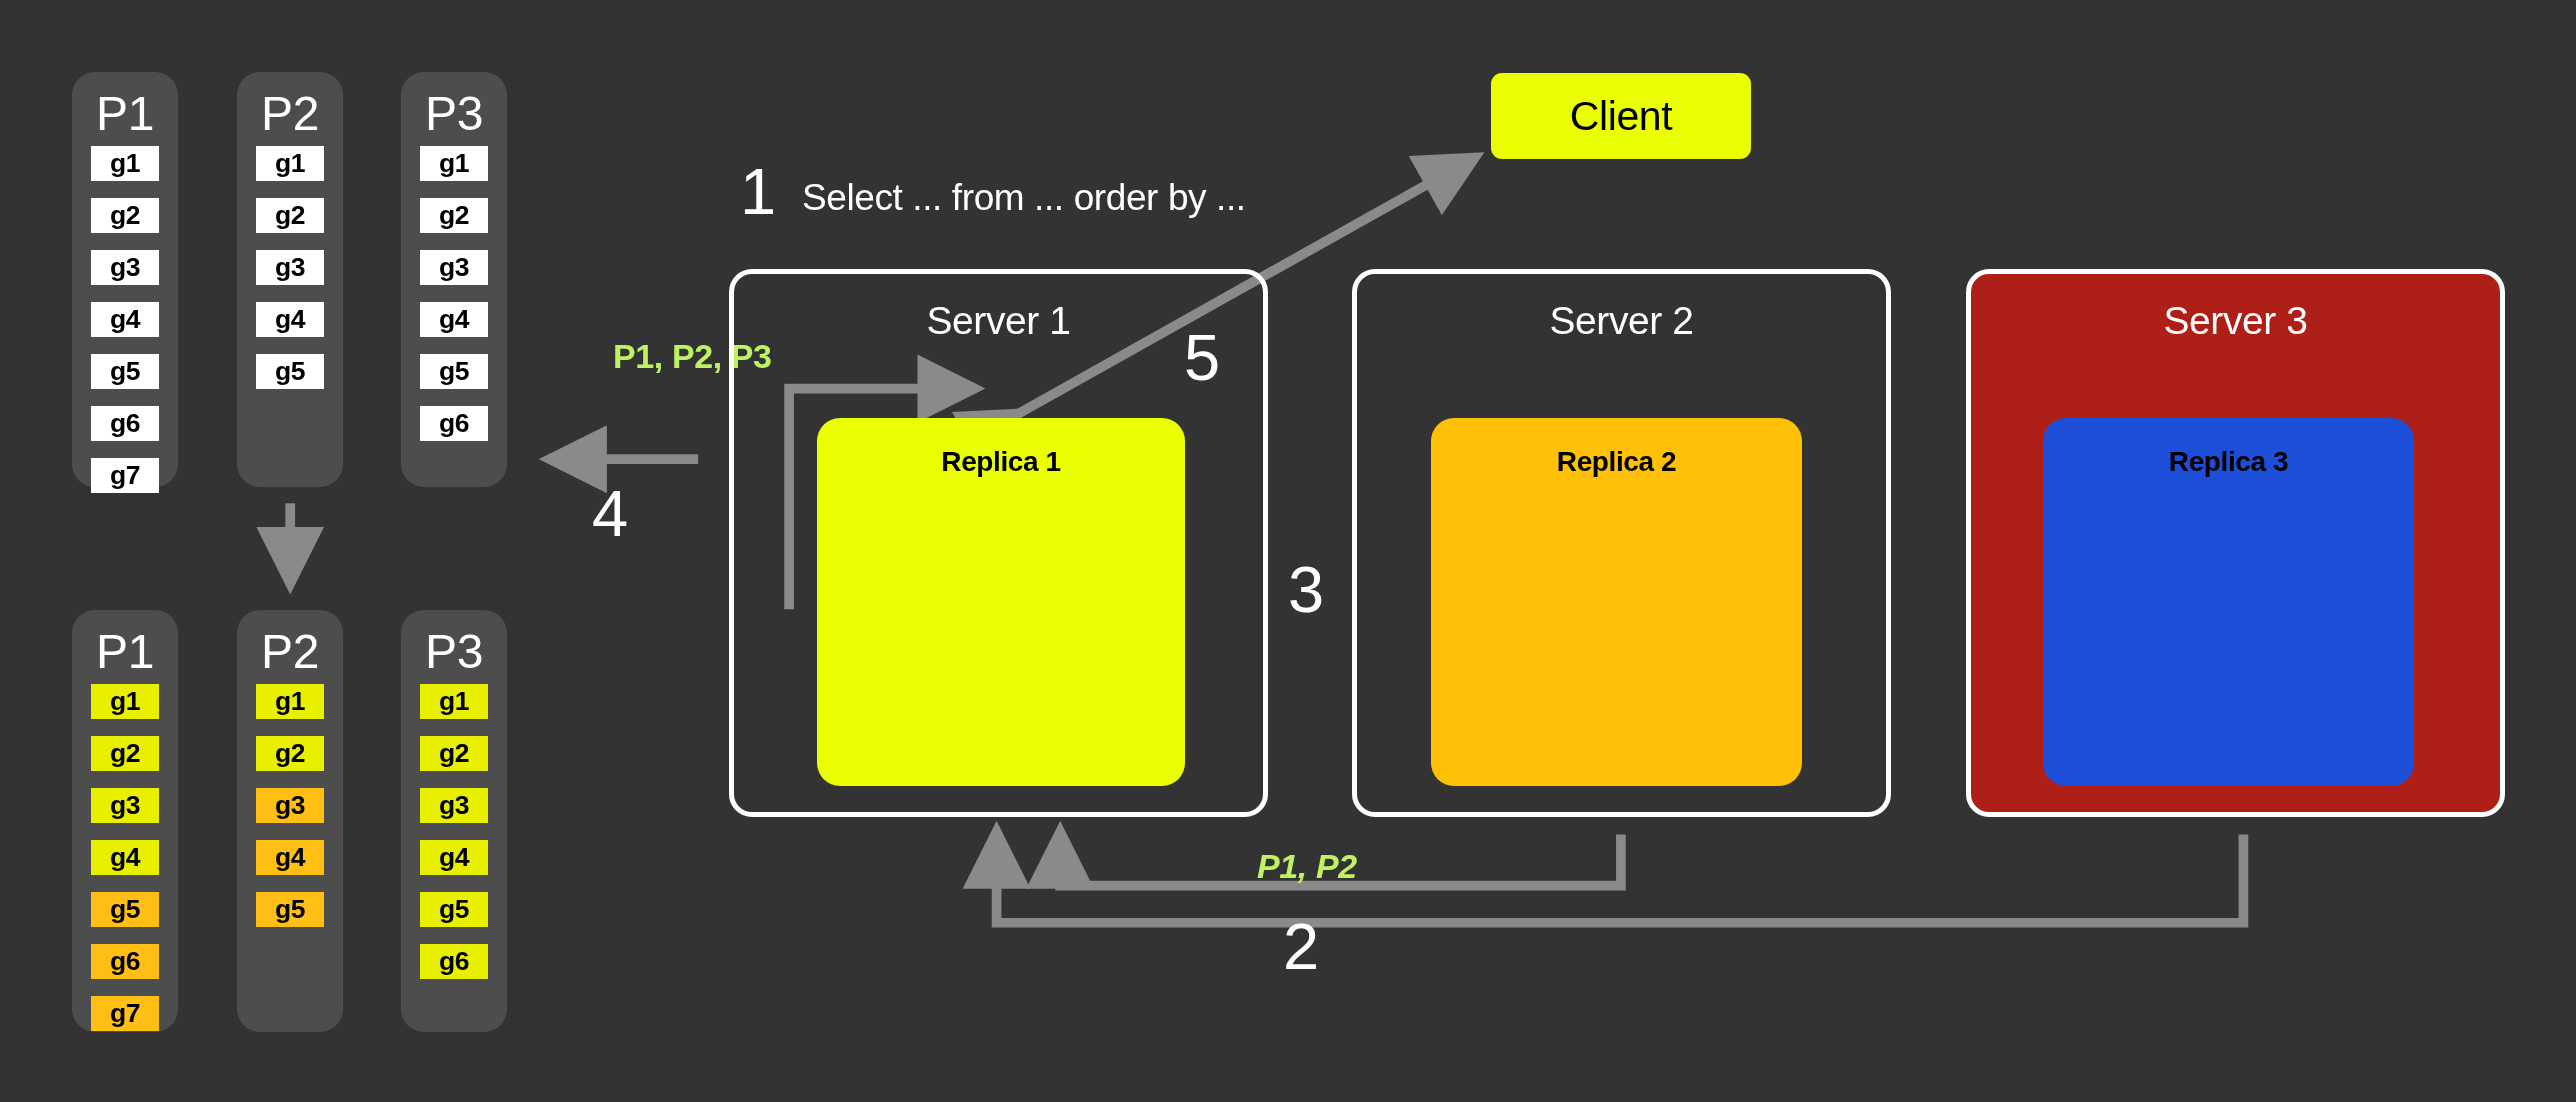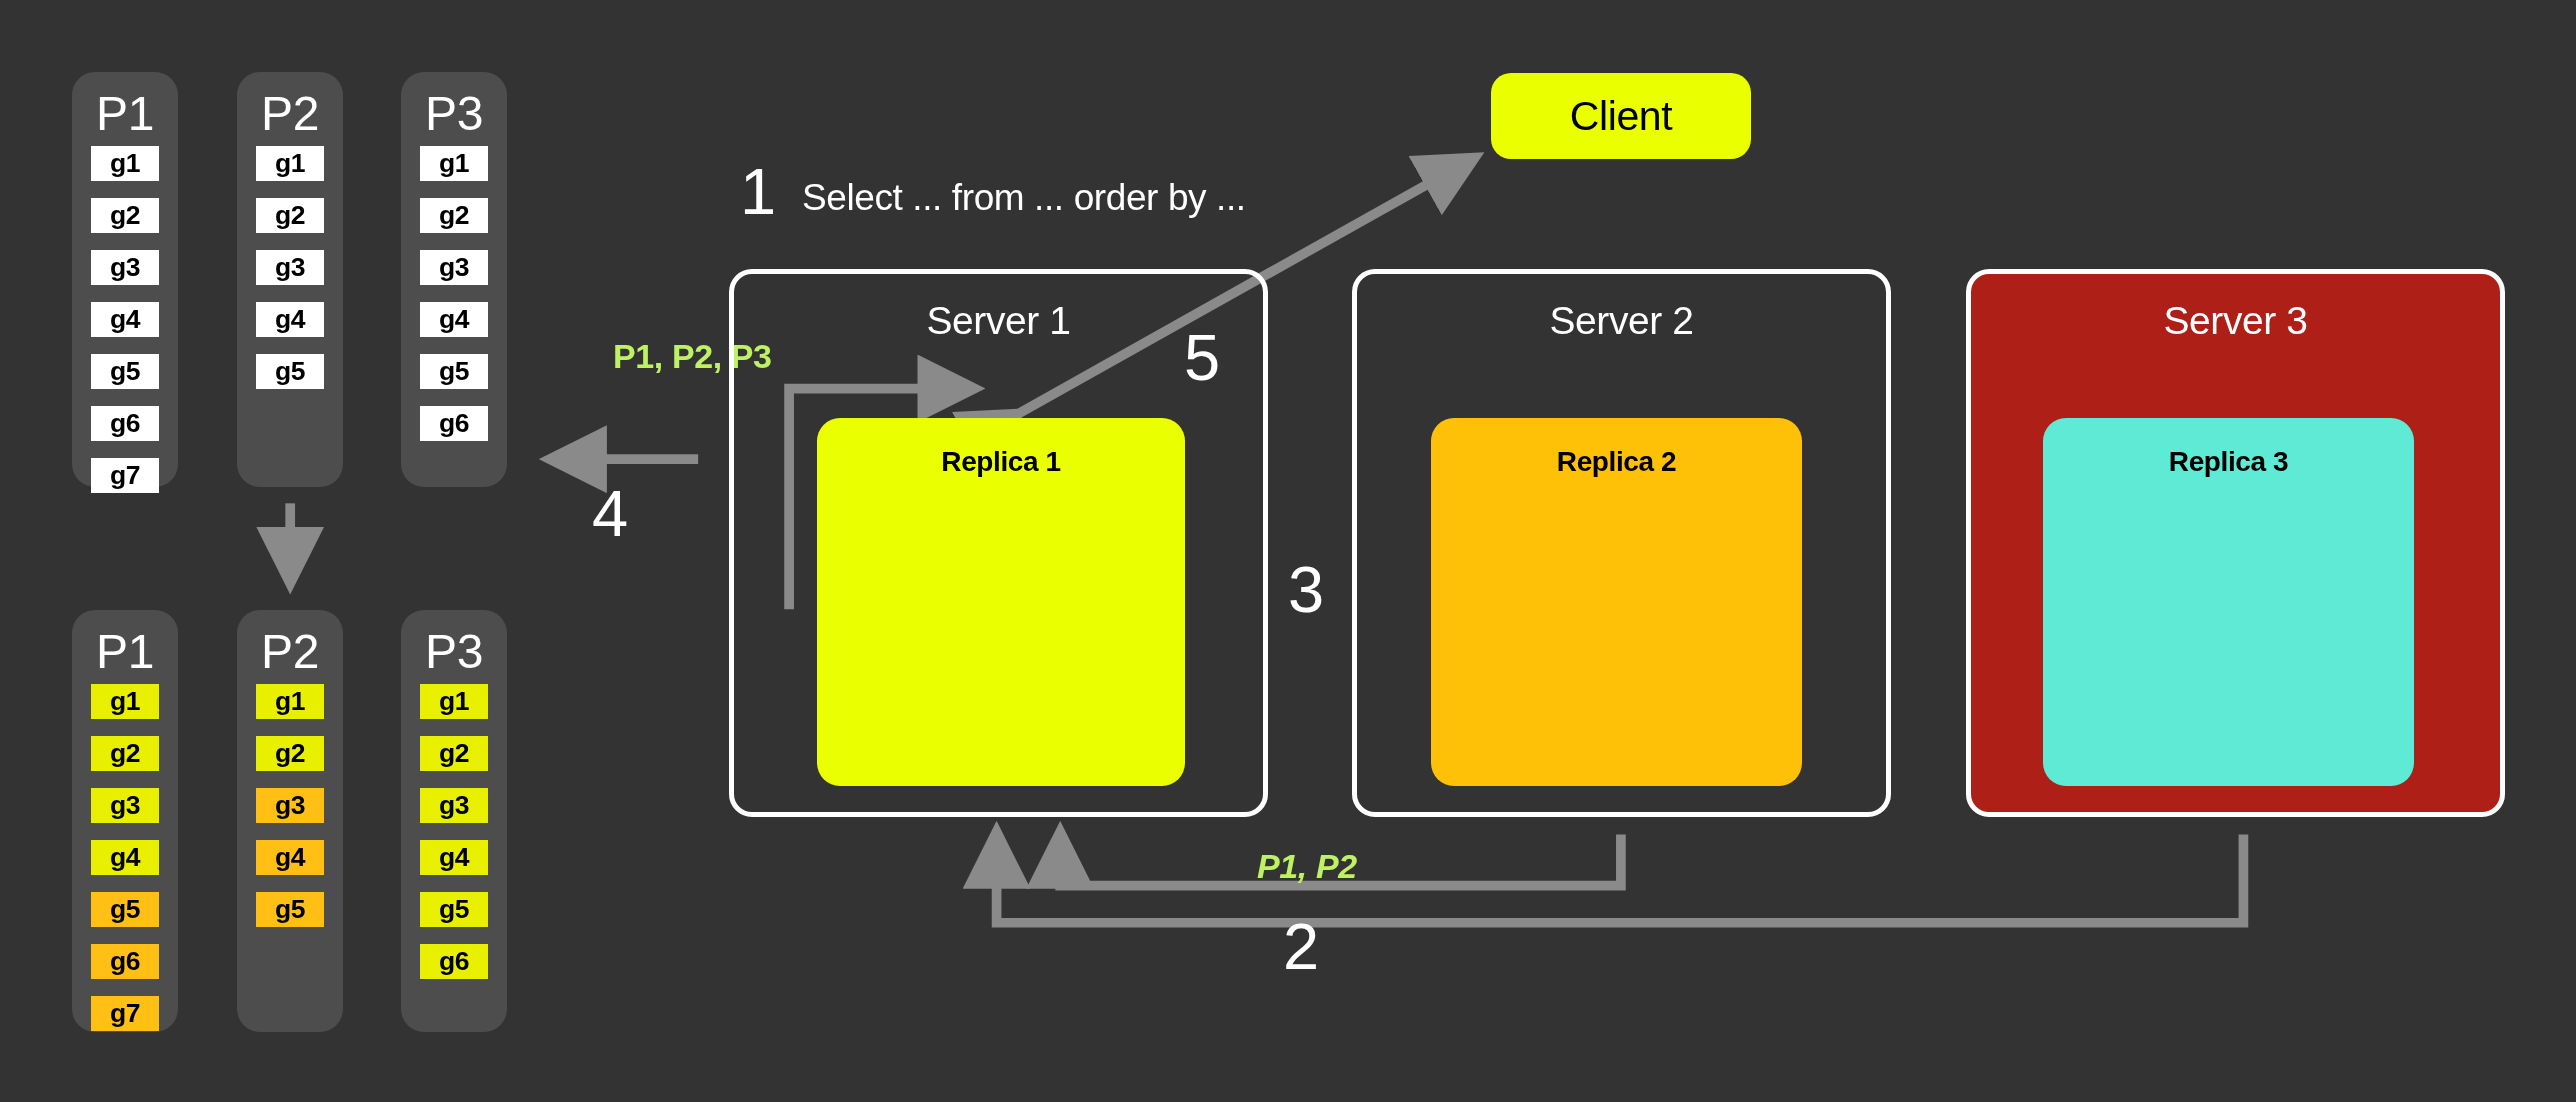--- a/index.html
+++ b/index.html
@@ -50,21 +50,21 @@
     letter-spacing: -0.4px;
   }
   .cell.yellow { background: #e8f000; }
   .cell.orange { background: #ffbf15; }
   .cell.white  { background: #ffffff; }
 
   
   .client-box {
     position: absolute;
     background: #eaff00;
-    border-radius: 20px;
+    border-radius: 11px;
     display: flex;
     align-items: center;
     justify-content: center;
     color: #000000;
     font-size: 41px;
     font-weight: 400;
     letter-spacing: -0.4px;
   }
 
   
@@ -271,18 +271,18 @@
   <div class="server-box" style="left:1352px; top:269px; width:539px; height:548px;">
     <div class="server-label">Server 2</div>
   </div>
   <div class="replica-box" style="left:1431px; top:418px; width:371px; height:368px; background:#ffc107;">
     <span>Replica 2</span>
   </div>
 
   <div class="server-box failed" style="left:1966px; top:269px; width:539px; height:548px;">
     <div class="server-label">Server 3</div>
   </div>
-  <div class="replica-box" style="left:2043px; top:418px; width:371px; height:368px; background:#5eead4;">
+  <div class="replica-box" style="left:2043px; top:418px; width:371px; height:368px; background:#1d4ed8;">
     <span>Replica 3</span>
   </div>
 
 </div>
 
 
 </body></html>

